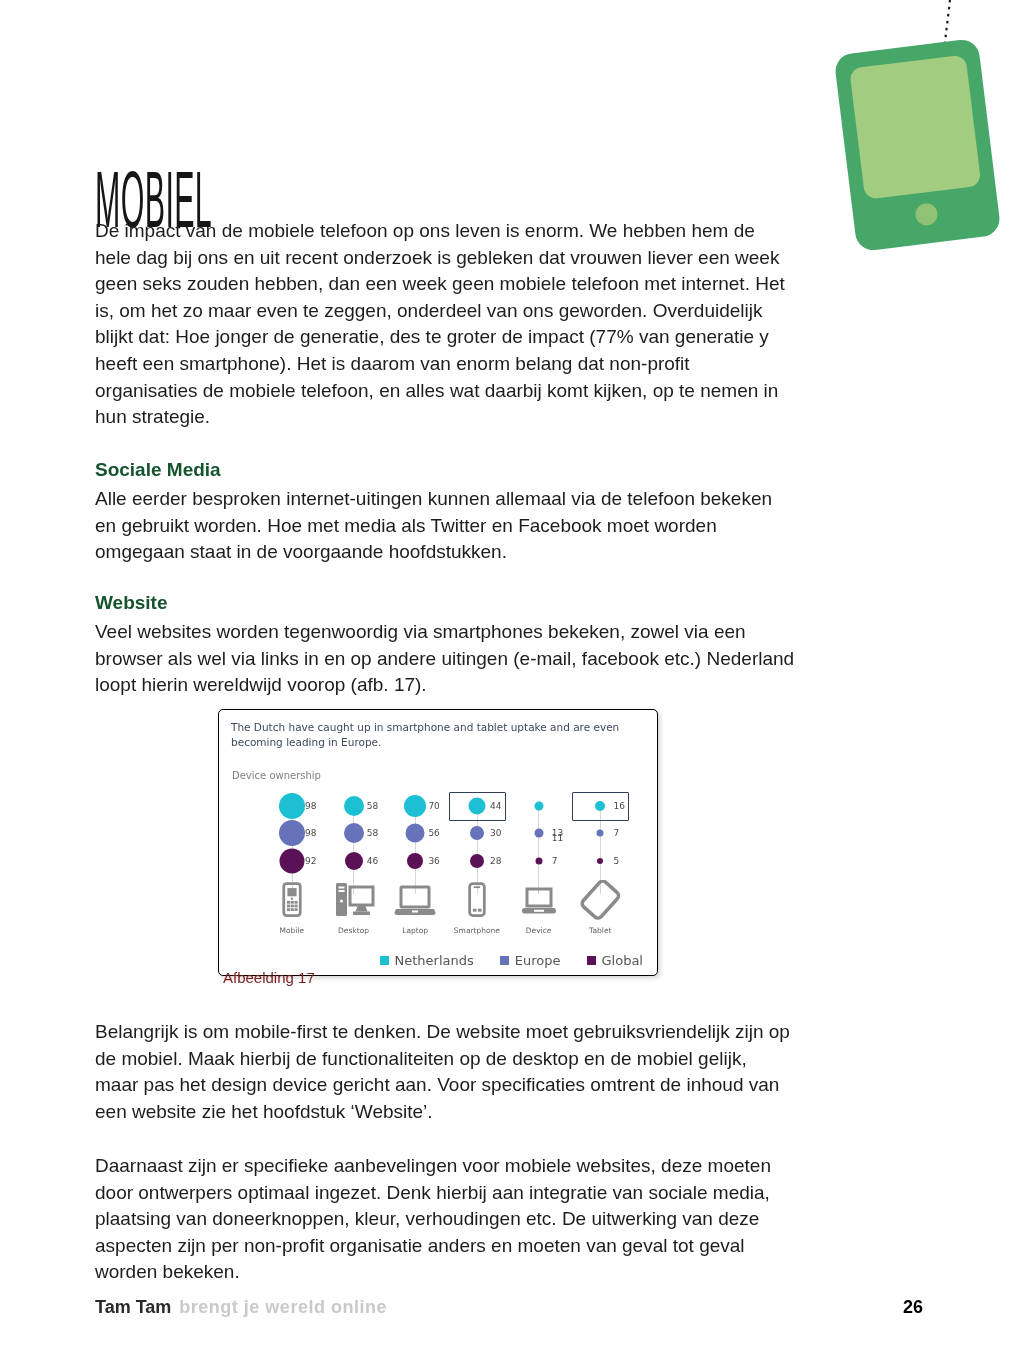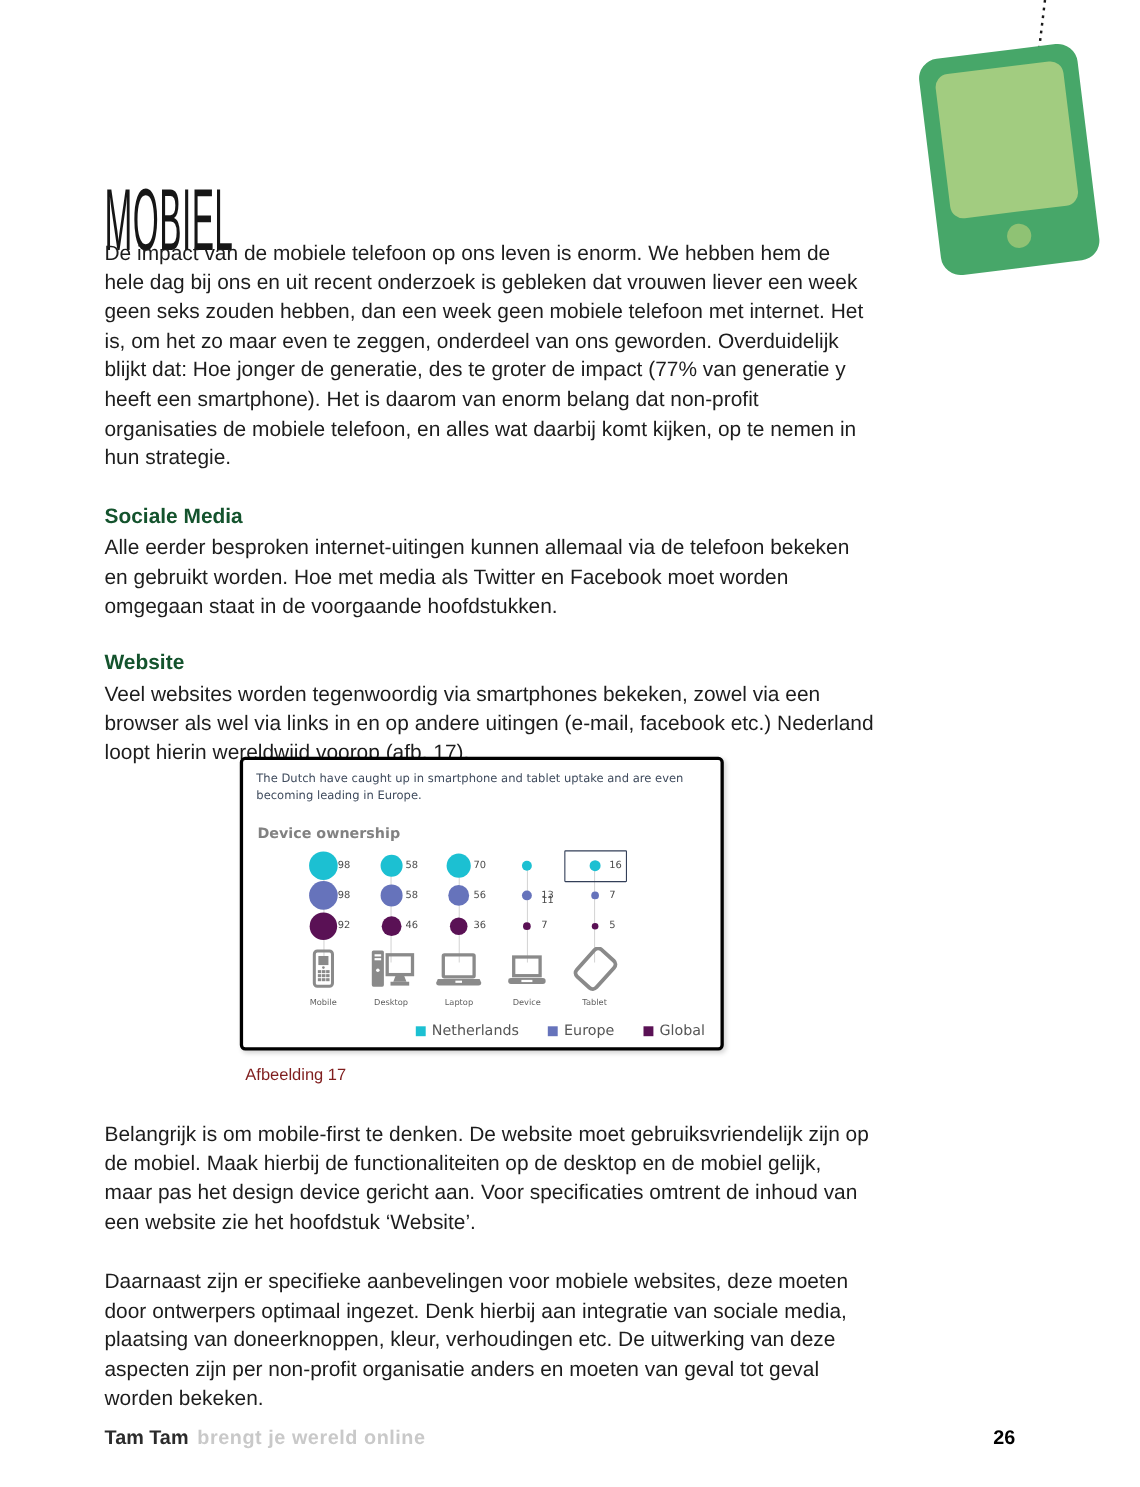--- a/index.html
+++ b/index.html
@@ -14,27 +14,27 @@
     left:95px;top:106px;font-size:80px;line-height:1;font-weight:400;color:#161616;
     transform:scaleX(0.38);transform-origin:left top;white-space:nowrap;letter-spacing:1px;
   }
 
   
   .body-par{left:95px;width:700px;font-size:19px;line-height:26.6px;color:#1d1d1d;}
   .sec-head{left:95px;font-size:19px;line-height:26px;font-weight:bold;color:#14532d;}
 
   
   .chart-box{
-    left:218px;top:688px;width:440px;height:267px;background:#fff;
-    border:3px solid #000000;border-radius:5px;
+    left:218px;top:709px;width:440px;height:267px;background:#fff;
+    border:1px solid #000000;border-radius:5px;
     box-shadow:2px 2px 5px rgba(0,0,0,0.18);
     font-family:"DejaVu Sans",sans-serif;box-sizing:border-box;
   }
   .chart-title{position:absolute;top:10px;left:12px;width:400px;font-size:10.5px;line-height:1.4;color:#3e4a5c;}
-  .chart-sub{position:absolute;top:60px;left:13px;font-size:13px;font-weight:bold;color:#828282;}
+  .chart-sub{position:absolute;top:60px;left:13px;font-size:10px;font-weight:normal;color:#828282;}
   .chart-cols{position:absolute;left:42px;top:82px;display:flex;}
   .chart-col{position:relative;width:61.7px;height:152px;}
   .col-vline{position:absolute;left:30.5px;top:14px;width:1px;height:88px;background:#d6d6d6;}
   .bubble{position:absolute;border-radius:50%;transform:translate(-50%,-50%);left:31px;}
   .bubble-num{position:absolute;left:44px;transform:translateY(-50%);font-size:9px;color:#4a4a4a;}
   .hl-box{position:absolute;left:3px;width:57px;height:29px;border:1.5px solid #333f58;border-radius:1px;box-sizing:border-box;background:transparent;}
   .dev-icon{position:absolute;left:31px;top:88px;transform:translateX(-50%);}
   .dev-label{position:absolute;top:134px;left:0;width:100%;text-align:center;font-size:7.5px;color:#5f5f5f;}
   .chart-legend{position:absolute;right:14px;bottom:7px;display:flex;gap:26px;align-items:center;}
   .legend-item{display:flex;align-items:center;gap:6px;}
@@ -136,20 +136,37 @@
         <div class="bubble-num" style="top: 69px;">36</div>
         <div class="dev-icon"><svg width="48" height="40" viewBox="0 0 48 40">
             <rect x="10" y="7" width="28" height="20" rx="1" fill="none" stroke="#8a8a8a" stroke-width="3"></rect>
             <path d="M5 29 h38 l1.5 3.5 a2.5 2.5 0 0 1 -2.5 2.5 h-36 a2.5 2.5 0 0 1 -2.5 -2.5 z" fill="#8a8a8a"></path>
             <rect x="21" y="30.5" width="6" height="2" fill="#fff"></rect>
           </svg></div>
         <div class="dev-label">Laptop</div>
       </div>
       <div class="chart-col">
         <div class="col-vline"></div>
+        <div class="hl-box" style="top: -0.5px;"></div>
+        <div class="bubble" style="width: 17px; height: 17px; top: 14px; background: rgb(28, 192, 210);"></div>
+        <div class="bubble-num" style="top: 14px;">44</div>
+        <div class="bubble" style="width: 14px; height: 14px; top: 41px; background: rgb(102, 115, 187);"></div>
+        <div class="bubble-num" style="top: 41px;">30</div>
+        <div class="bubble" style="width: 14px; height: 14px; top: 69px; background: rgb(90, 17, 85);"></div>
+        <div class="bubble-num" style="top: 69px;">28</div>
+        <div class="dev-icon"><svg width="44" height="40" viewBox="0 0 48 40">
+            <rect x="16" y="2" width="16" height="35" rx="3.5" fill="none" stroke="#8a8a8a" stroke-width="3"></rect>
+            <rect x="20.5" y="5" width="7" height="2" fill="#8a8a8a"></rect>
+            <rect x="19.5" y="29.5" width="4" height="3.2" fill="#8a8a8a"></rect>
+            <rect x="25" y="29.5" width="4" height="3.2" fill="#8a8a8a"></rect>
+          </svg></div>
+        <div class="dev-label">Smartphone</div>
+      </div>
+      <div class="chart-col">
+        <div class="col-vline"></div>
         <div class="bubble" style="width: 9px; height: 9px; top: 14px; background: rgb(28, 192, 210);"></div>
         <div class="bubble-num" style="top: 14px; margin-top: 32px;">11</div>
         <div class="bubble" style="width: 9px; height: 9px; top: 41px; background: rgb(102, 115, 187);"></div>
         <div class="bubble-num" style="top: 41px;">13</div>
         <div class="bubble" style="width: 7px; height: 7px; top: 69px; background: rgb(90, 17, 85);"></div>
         <div class="bubble-num" style="top: 69px;">7</div>
         <div class="dev-icon"><svg width="48" height="40" viewBox="0 0 48 40">
             <rect x="12" y="9" width="24" height="17" fill="none" stroke="#8a8a8a" stroke-width="3"></rect>
             <rect x="7" y="28" width="34" height="5.5" rx="2.5" fill="#8a8a8a"></rect>
             <rect x="19" y="29.8" width="10" height="2" fill="#fff"></rect>

